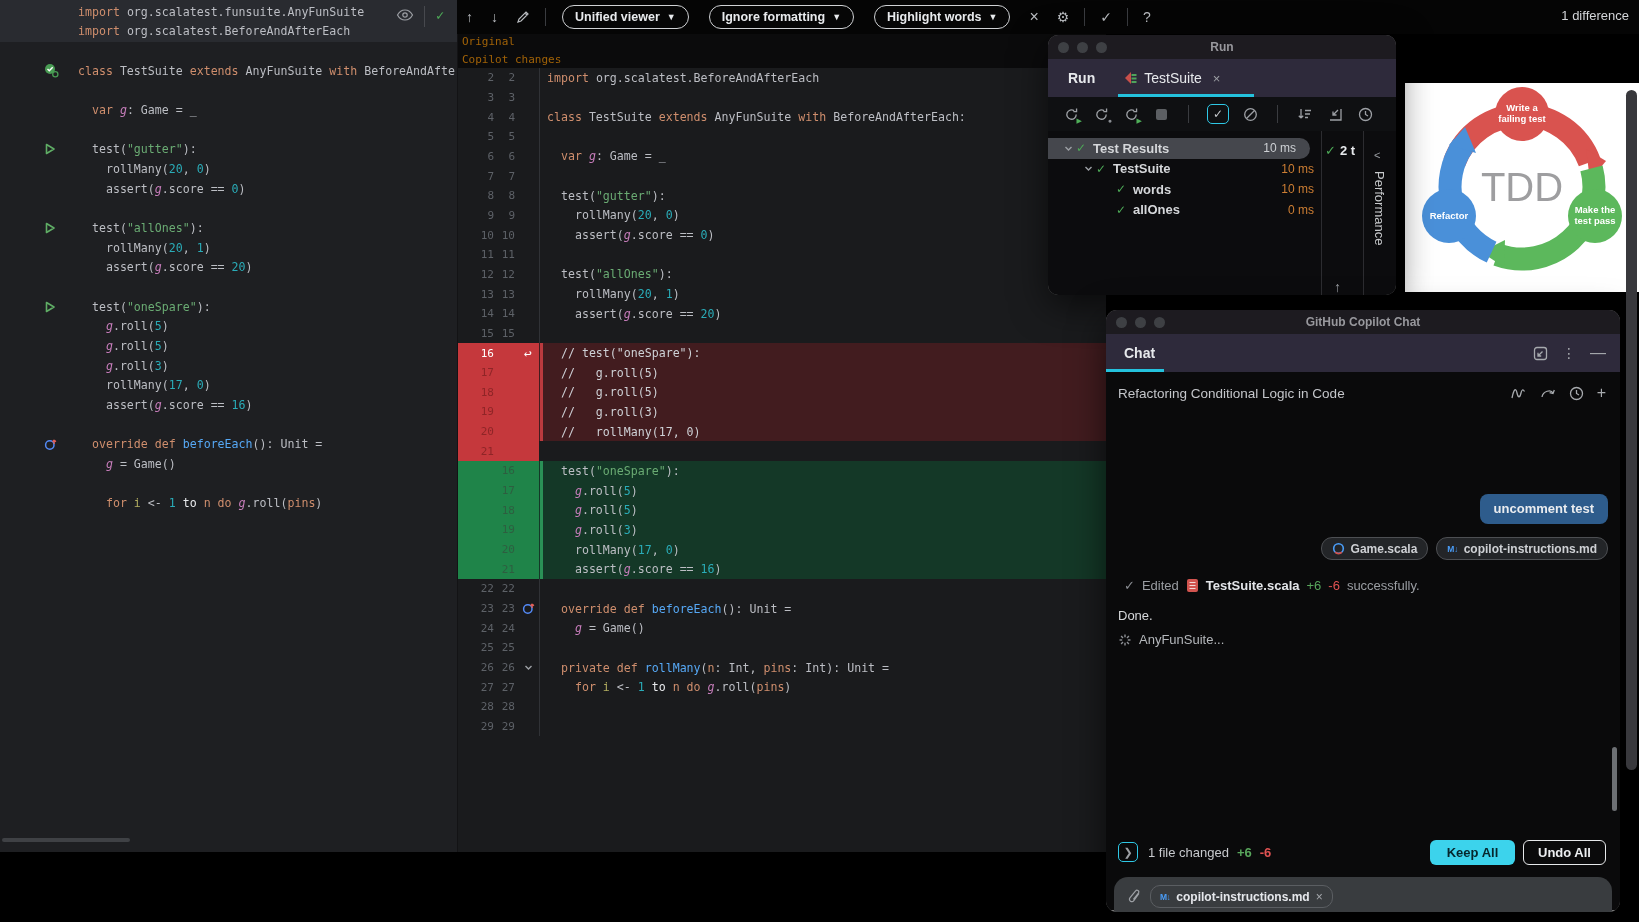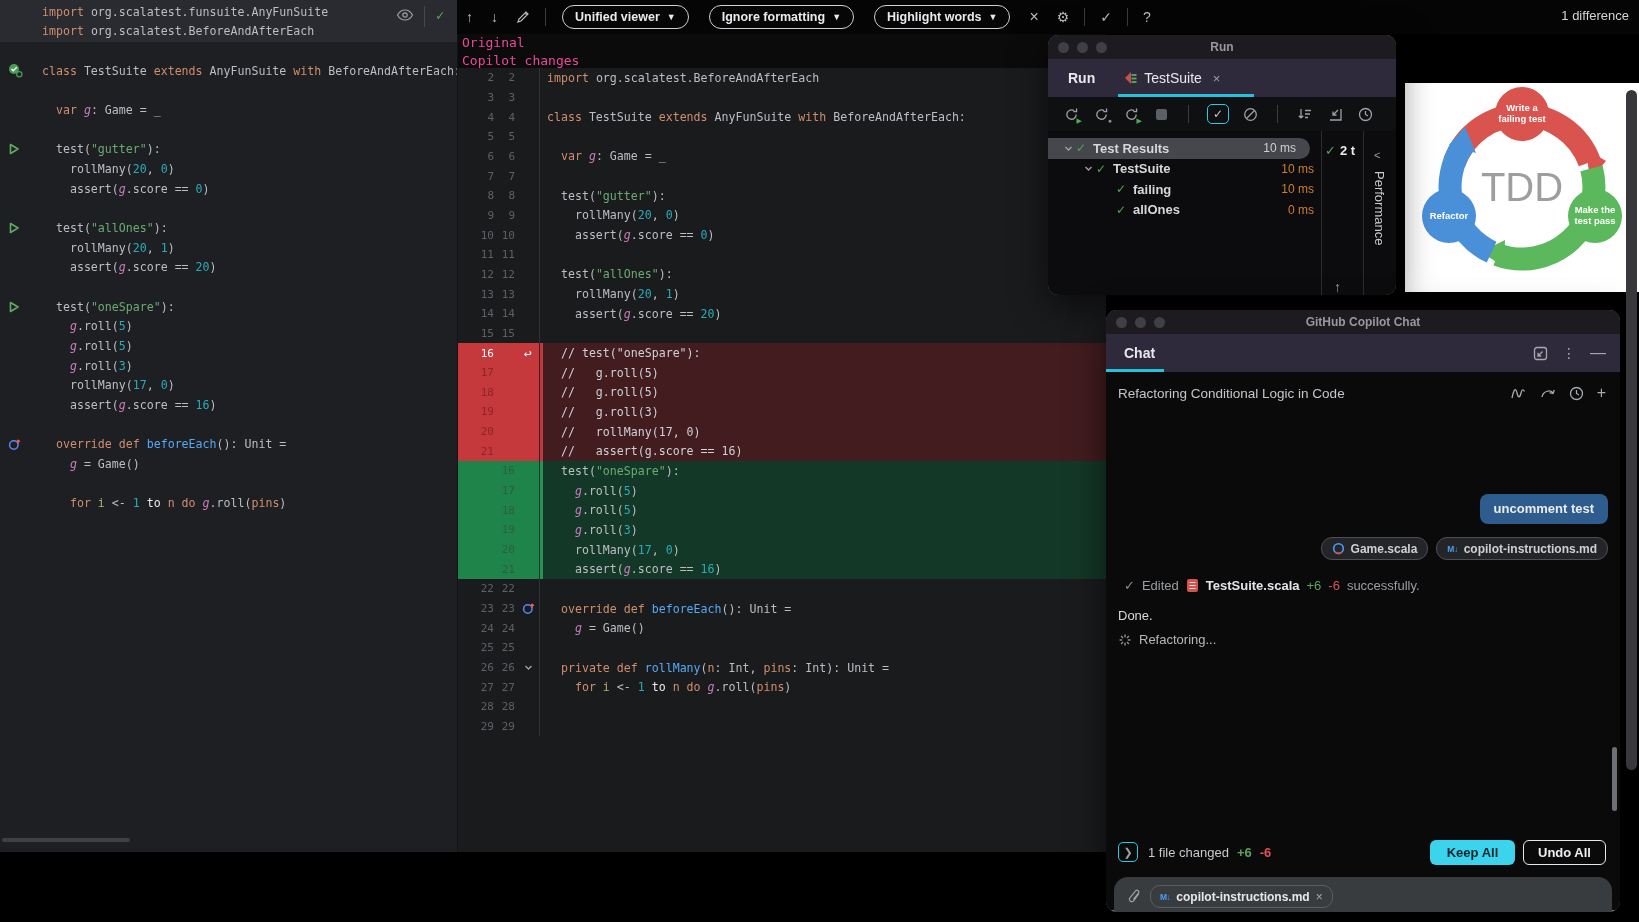--- a/index.html
+++ b/index.html
@@ -13,37 +13,37 @@
   .tb-ic{color:#b9bcc0;font-size:14px;margin:0 9px;cursor:default}
   .tb-sep{width:1px;height:18px;background:#3a3c40;margin:0 6px}
   .pill{display:flex;align-items:center;gap:7px;height:24px;padding:0 12px;margin:0 10px;border:1.5px solid #cfd1d4;
     border-radius:14px;background:#060606;color:#e8eaed;font-size:12.5px;font-weight:700;font-family:inherit}
   .pill .car{font-size:9px;color:#e8eaed}
   .diffcount{position:absolute;right:10px;top:8px;font-size:13px;color:#d3d5d9}
 
   
   .left-editor{position:absolute;left:0;top:0;width:457px;height:852px;background:#1e1f22;overflow:hidden;}
   .le-band{position:absolute;left:0;top:0;width:457px;height:42px;background:#292b30}
-  #left-code{position:absolute;left:0;top:2px;width:457px;}
+  #left-code{position:absolute;left:16px;top:2px;width:457px;padding-left:20px;}
   .cline{display:flex;align-items:center;height:19.66px;position:relative}
   .cline.band{background:#292b30}
   .lgut{flex:none;width:42px;padding-left:8px;box-sizing:border-box;display:flex;align-items:center}
   .ctext{white-space:pre}
   .tk-kw{color:#cf8e6d}.tk-st{color:#6aab73}.tk-nu{color:#2aacb8}.tk-fn{color:#56a8f5}
   .tk-vr{color:#c77dbb;font-style:italic}.tk-pa{color:#cf8e6d}.tk-ol{color:#b3ae60}
   .tk-p{color:#bcbec4}.tk-cm{color:#ced1d6}.tk-b{color:#e8eaed;font-weight:normal}
   .le-eye{position:absolute;left:396px;top:9px}
   .le-vsep{position:absolute;left:424px;top:6px;width:1px;height:21px;background:#47494e}
   .le-check{position:absolute;left:436px;top:7px;color:#4daa57;font-size:14px}
   .le-hscroll{position:absolute;left:2px;top:838px;width:128px;height:4px;background:#3f4145;border-radius:2px}
 
   
   .diff-panel{position:absolute;left:457px;top:34px;width:649px;height:818px;background:#1a1b1d;border-left:1px solid #131315;box-sizing:border-box;}
   .diff-head{position:absolute;left:0;top:0;width:100%;height:34px;background:#0b0b0c}
-  .diff-label{position:absolute;left:4px;font-size:13px;color:#ec4899}
+  .diff-label{position:absolute;left:4px;font-size:11px;color:#a16207}
   #diff-code{position:absolute;left:0;top:34px;width:100%;}
   .drow{display:flex;align-items:stretch;height:19.66px}
   .dgut{flex:none;width:81px;display:flex;align-items:center;padding-left:6px;box-sizing:border-box}
   .dn{font-size:11px;color:#5d6167;text-align:right;white-space:pre}
   .dn1{width:30px}.dn2{width:18px;margin-left:3px}
   .dgic{width:18px;margin-left:4px;display:flex;align-items:center;justify-content:center}
   .dcode{flex:1;border-left:1px solid #303236;padding-left:7px;display:flex;align-items:center;white-space:pre}
   .drow.del .dgut{background:#c5383c}
   .drow.del .dn1{color:#8f2527}
   .drow.del.revrow .dn1{color:#fff}
@@ -485,21 +485,20 @@
             <span class="dgic"></span>
           </span>
           <span class="dcode"><span class="tk-cm">  //   rollMany(17, 0)</span></span>
         </div>
         <div class="drow del">
           <span class="dgut">
             <span class="dn dn1">21</span>
             <span class="dn dn2"></span>
             <span class="dgic"></span>
           </span>
-          <span class="dcode"><span class="tk-cm">  //   assert(g.score == 16)</span></span>
         </div>
         <div class="drow add">
           <span class="dgut">
             <span class="dn dn1"></span>
             <span class="dn dn2">16</span>
             <span class="dgic"></span>
           </span>
           <span class="dcode"><span class="tk-p">  test(</span><span class="tk-st">"oneSpare"</span><span class="tk-p">):</span></span>
         </div>
         <div class="drow add">
@@ -747,21 +746,21 @@
               </span>
             </span>
             <span class="tck">✓</span>
             <span class="tlb">TestSuite</span>
             <span class="ttm">10 ms</span>
           </div>
           <div class="trow">
             <span class="tind" style="width: 52px;"></span>
             <span class="tind" style="width: 16px;"></span>
             <span class="tck">✓</span>
-            <span class="tlb">failing</span>
+            <span class="tlb">words</span>
             <span class="ttm">10 ms</span>
           </div>
           <div class="trow">
             <span class="tind" style="width: 52px;"></span>
             <span class="tind" style="width: 16px;"></span>
             <span class="tck">✓</span>
             <span class="tlb">allOnes</span>
             <span class="ttm">0 ms</span>
           </div>
         </div>
@@ -868,21 +867,21 @@
                 <path d="M7 9.8 V12.5"></path>
                 <path d="M1.5 7 H4.2"></path>
                 <path d="M9.8 7 H12.5"></path>
                 <path d="M3.1 3.1 L5 5"></path>
                 <path d="M9 9 L10.9 10.9"></path>
                 <path d="M10.9 3.1 L9 5"></path>
                 <path d="M3.1 10.9 L5 9"></path>
               </g>
             </svg>
         </span>
-        <span>Refactoring...</span>
+        <span>AnyFunSuite...</span>
       </div>
       <div class="chat-scroll"></div>
       <div class="changesbar">
         <span class="expbox">❯</span>
         <span class="chsum">1 file changed</span>
         <span class="chpm plus">+6</span>
         <span class="chpm minus">-6</span>
         <button class="keepbtn">Keep All</button>
         <button class="undobtn">Undo All</button>
       </div>

